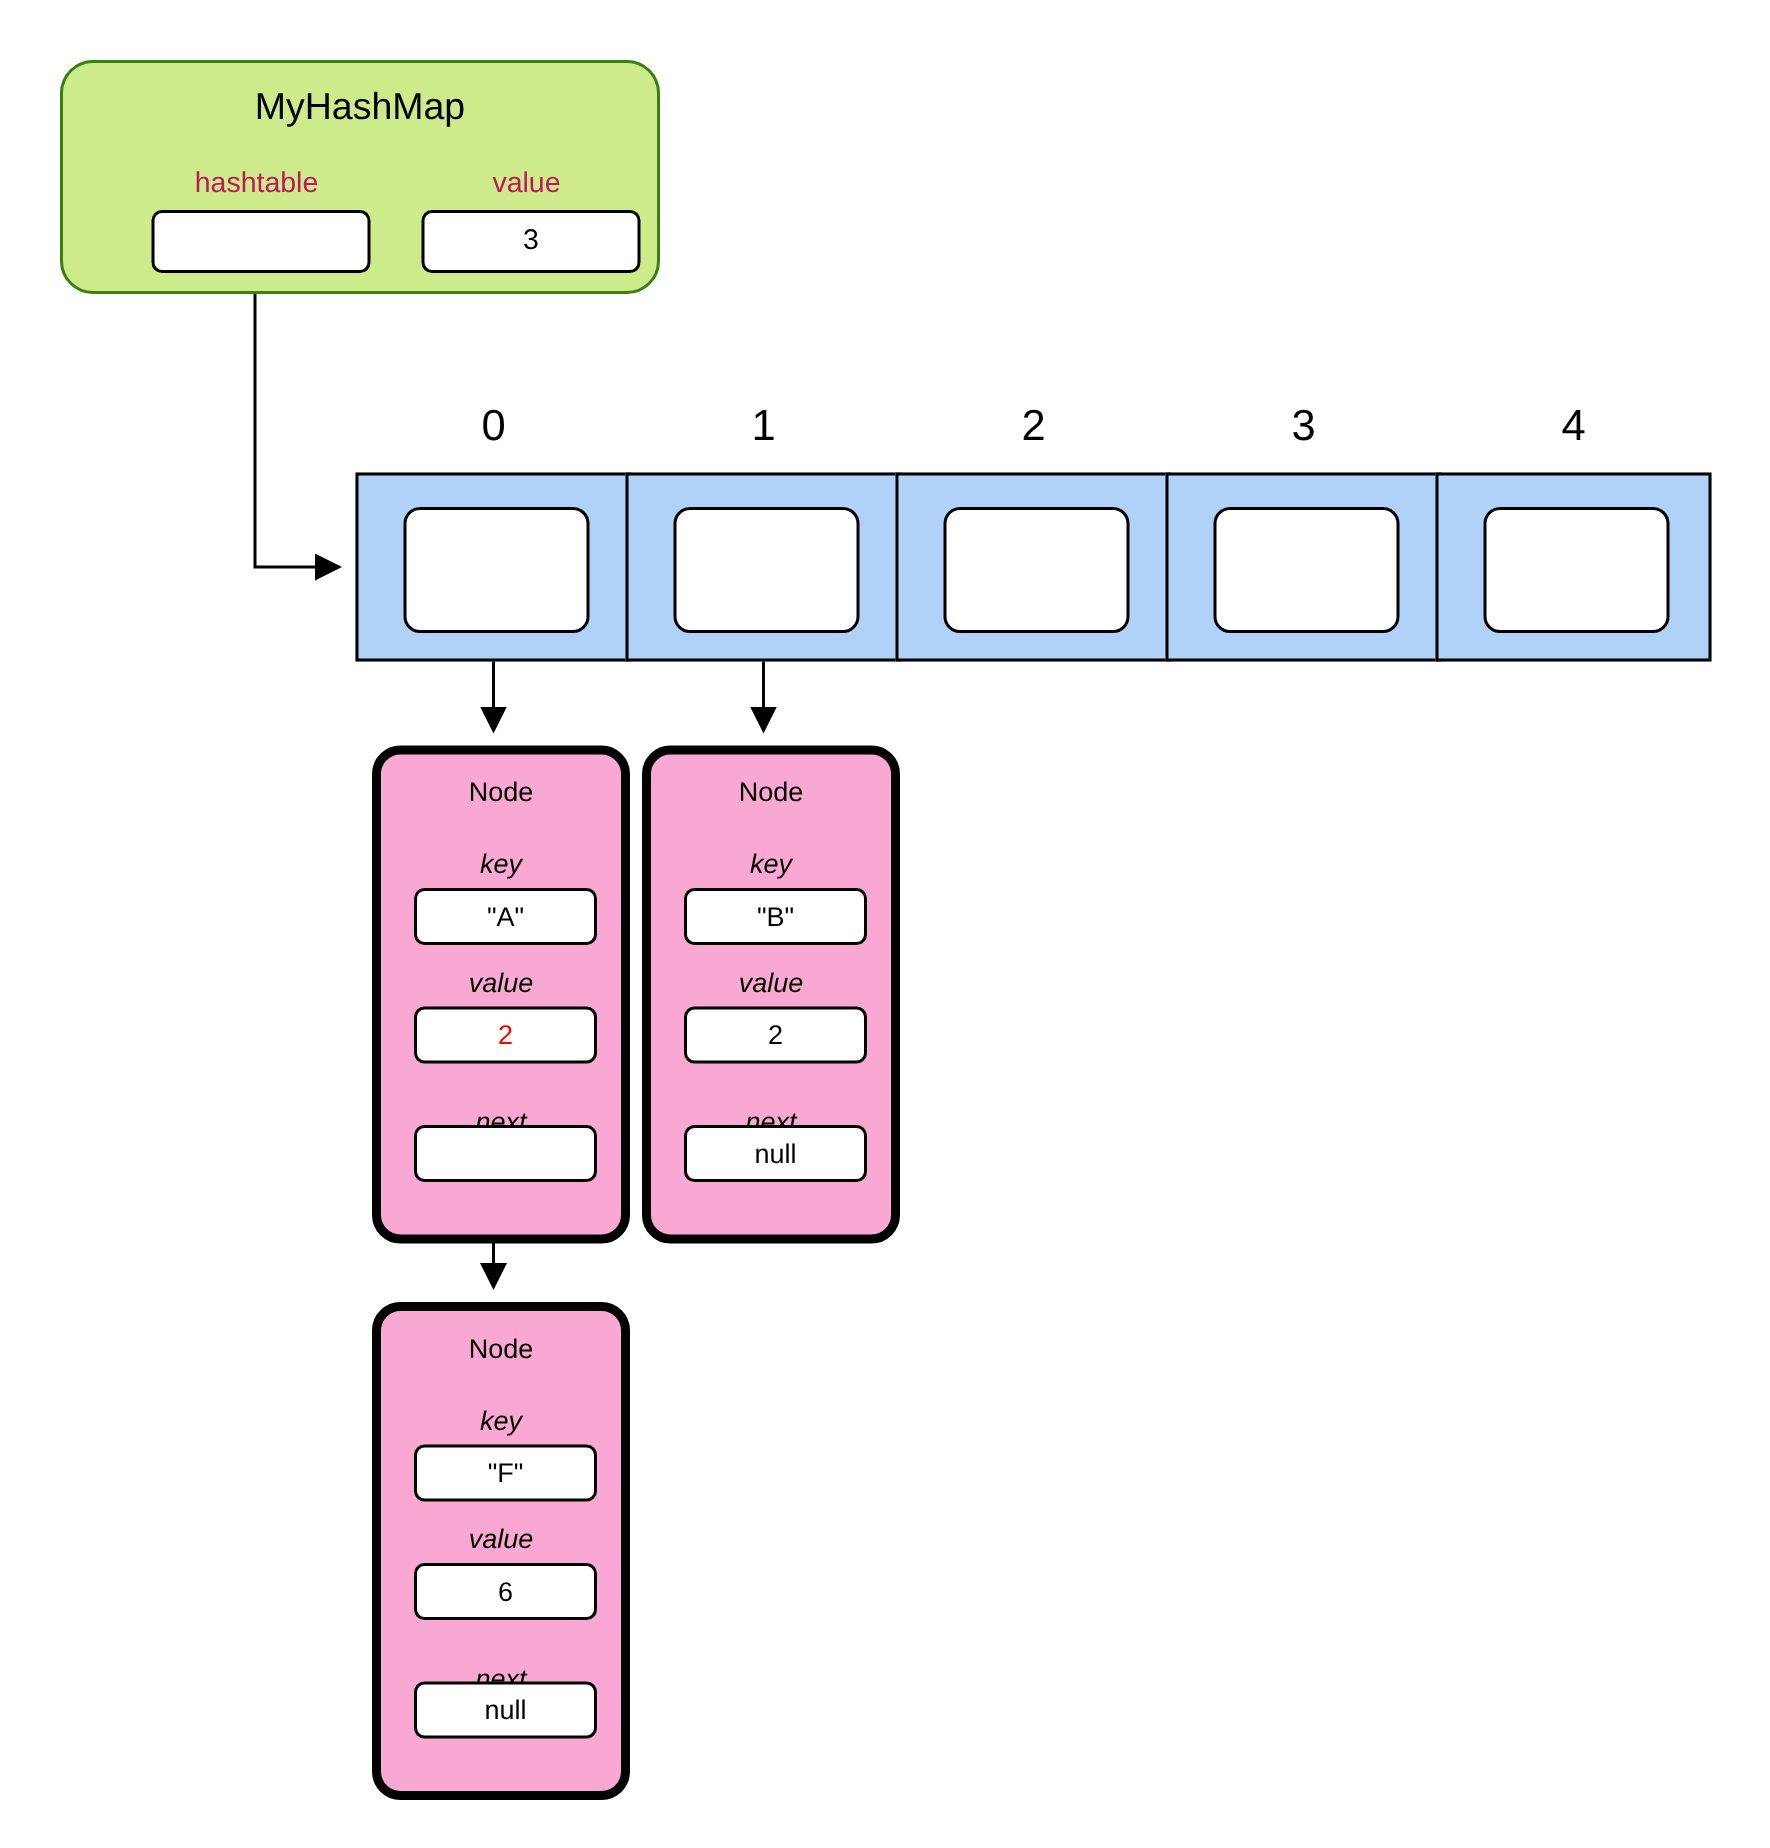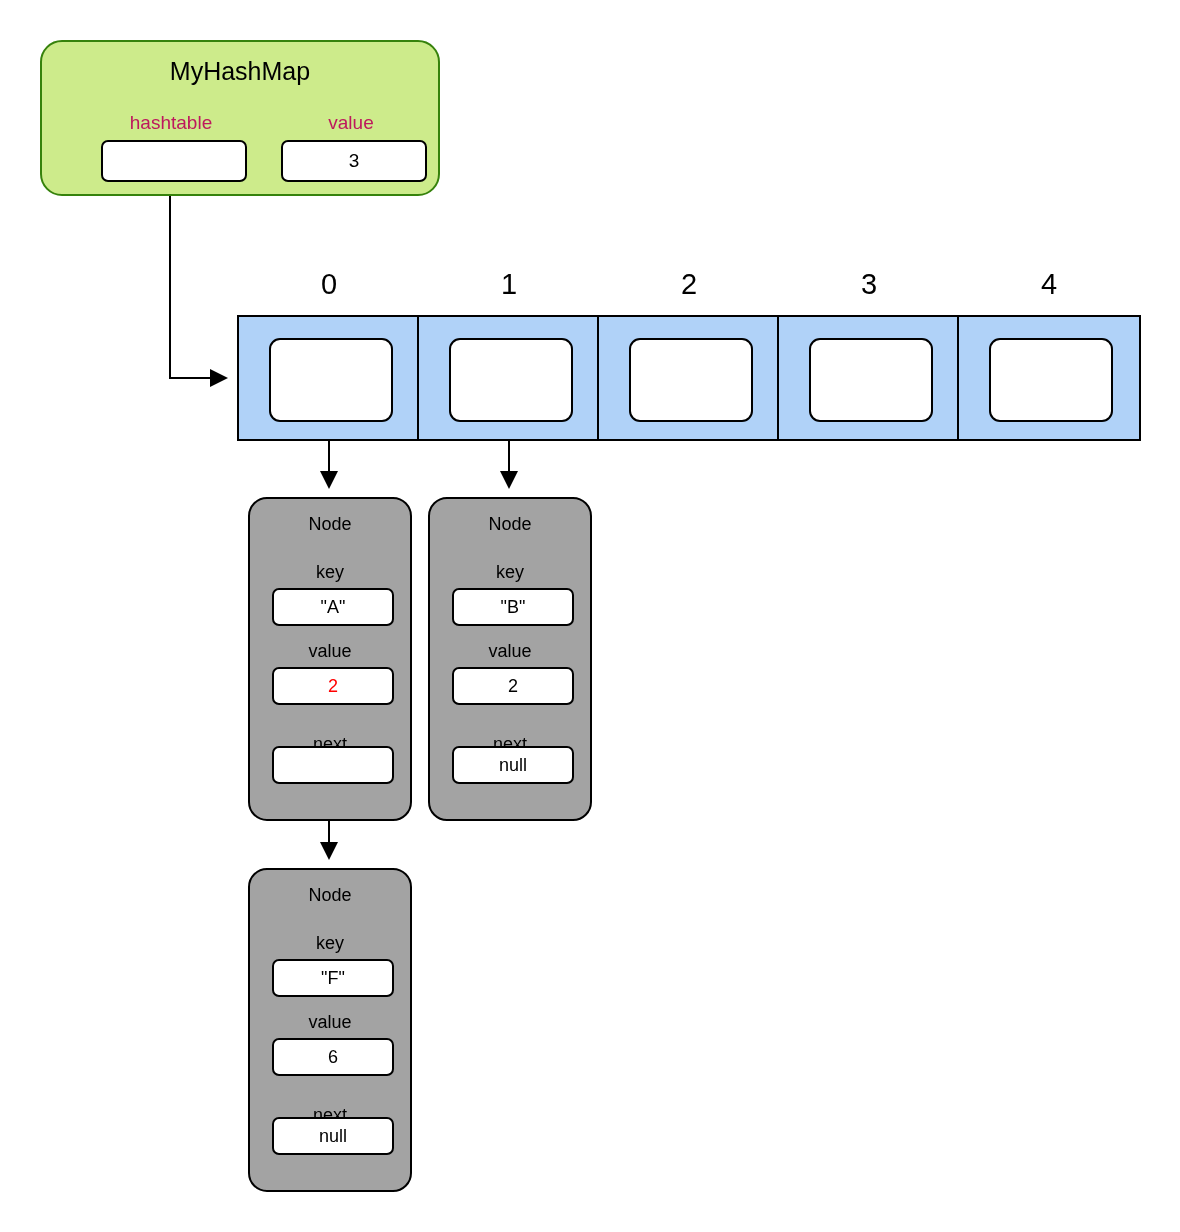--- a/index.html
+++ b/index.html
@@ -94,39 +94,40 @@
     text-align: center;
     font-size: 29px;
     line-height: 34px;
     color: #000;
   }
 
   
   .node-box {
     position: absolute;
     width: 160px;
-    background: #a3a3a3;
-    border: 2px solid #000000;
+    background: #f9a8d4;
+    border: 6px solid #000000;
     border-radius: 19px;
   }
   .node-title {
     position: absolute;
     left: 0; right: 0; top: 14px;
     text-align: center;
     font-size: 18px;
     line-height: 22px;
     color: #000;
   }
   .node-field-label {
     position: absolute;
     left: 0; right: 0;
     text-align: center;
     font-size: 18px;
     line-height: 21px;
     color: #000;
+    font-style: italic;
   }
   .node-field-box {
     position: absolute;
     left: 22px;
     width: 118px; height: 34px;
     background: #ffffff;
     border: 2px solid #000000;
     border-radius: 7px;
     display: flex;
     align-items: center;

